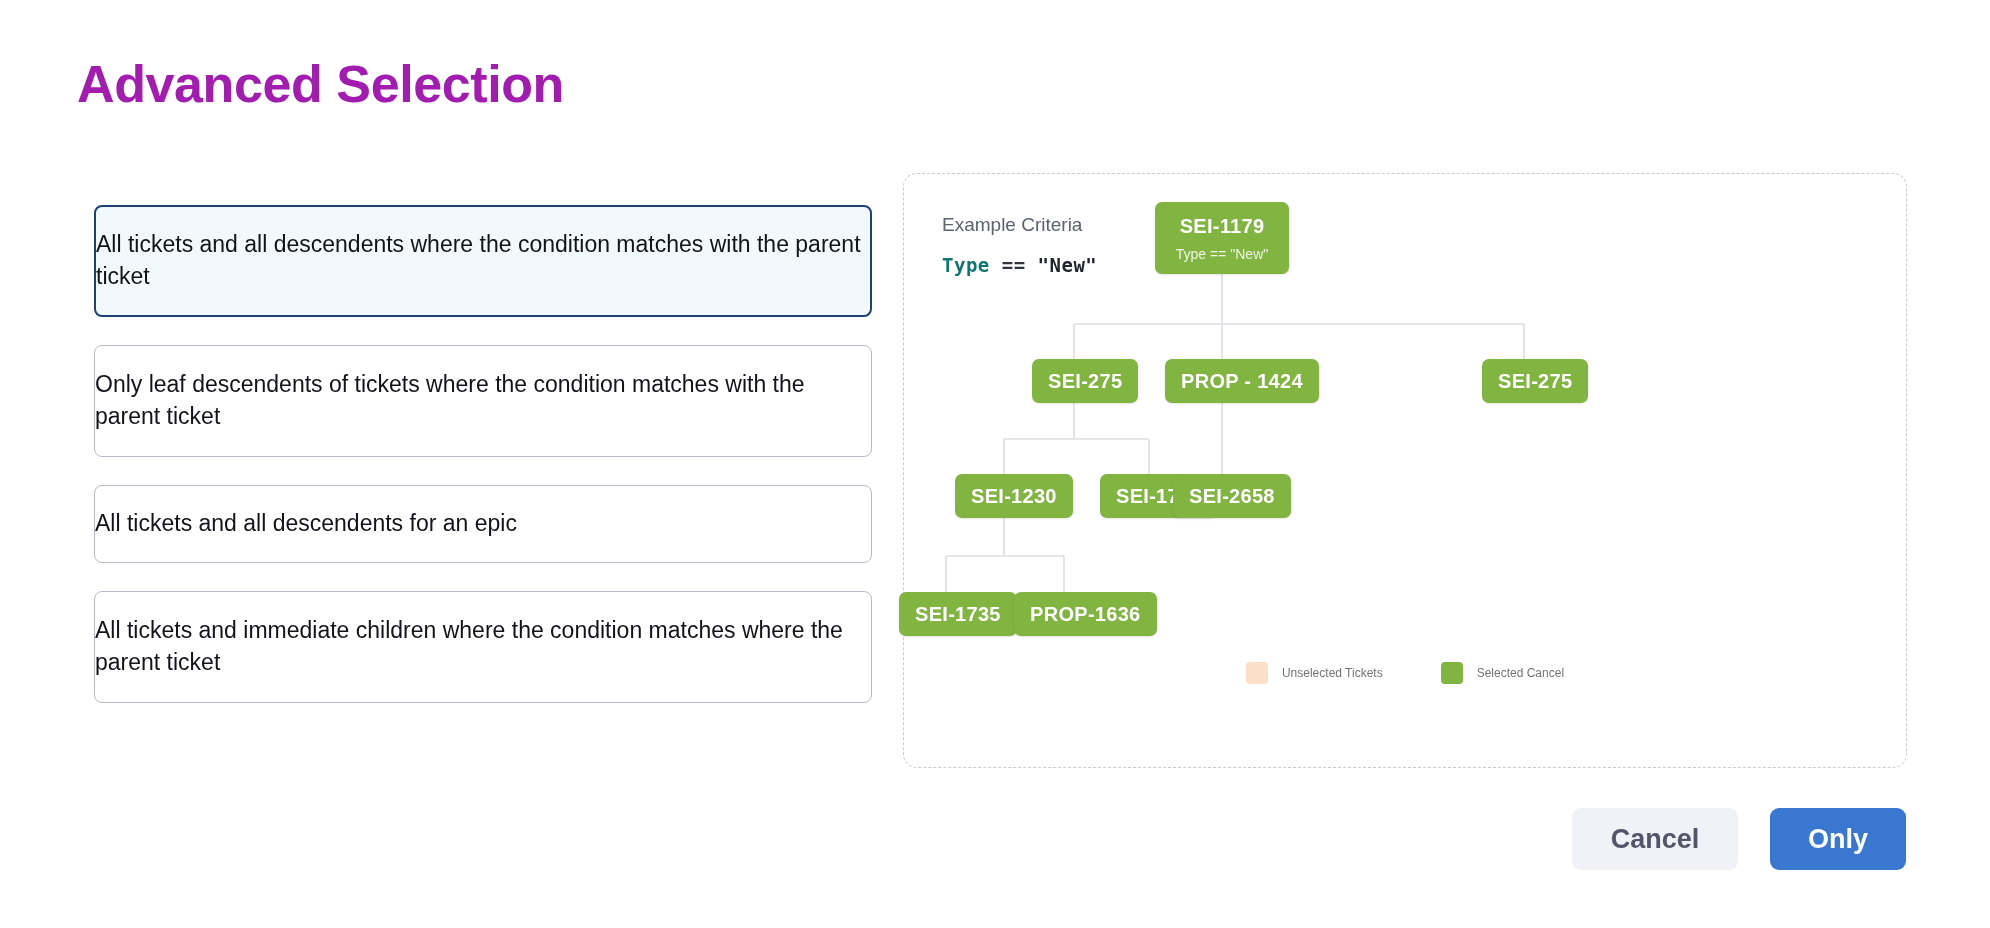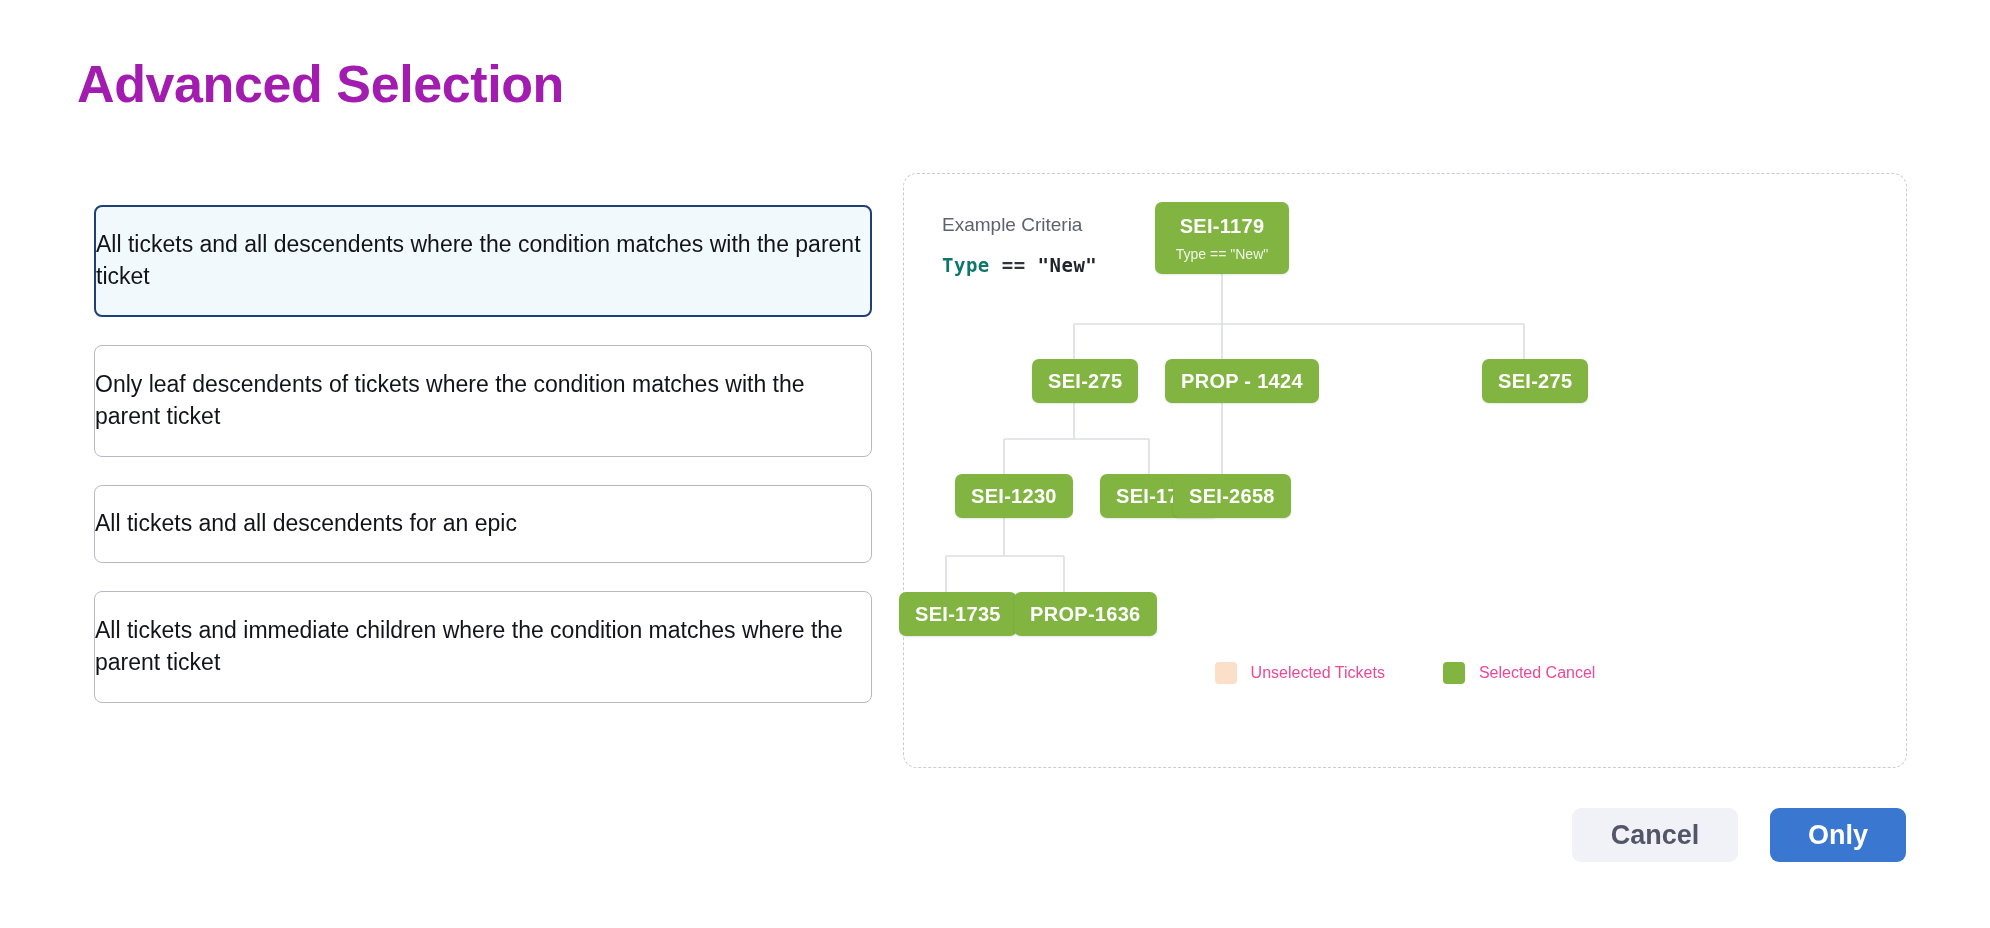--- a/index.html
+++ b/index.html
@@ -147,40 +147,40 @@
     left: 0;
     right: 0;
     top: 488px;
     display: flex;
     justify-content: center;
     align-items: center;
     gap: 58px;
   }
   .legend-item { display: flex; align-items: center; gap: 14px; }
   .legend-swatch { width: 22px; height: 22px; border-radius: 4px; }
-  .legend-text { font-size: 16px; color: #ec4899; font-weight: 400; }
+  .legend-text { font-size: 12px; color: #737373; font-weight: 400; }
 
   
   .footer {
     position: absolute;
     right: 84px;
     top: 808px;
     display: flex;
     gap: 32px;
     align-items: center;
   }
   .btn {
     border: none;
     border-radius: 9px;
     font-family: "Liberation Sans", sans-serif;
     font-size: 27px;
     font-weight: 700;
     cursor: pointer;
     padding: 0 30px;
-    height: 54px;
+    height: 62px;
     display: flex;
     align-items: center;
     justify-content: center;
   }
   .btn-cancel { background: #f1f2f7; color: #525668; min-width: 166px; }
   .btn-save { background: #3a77d1; color: #ffffff; min-width: 136px; }
 </style>
 </head>
 <body>
 

